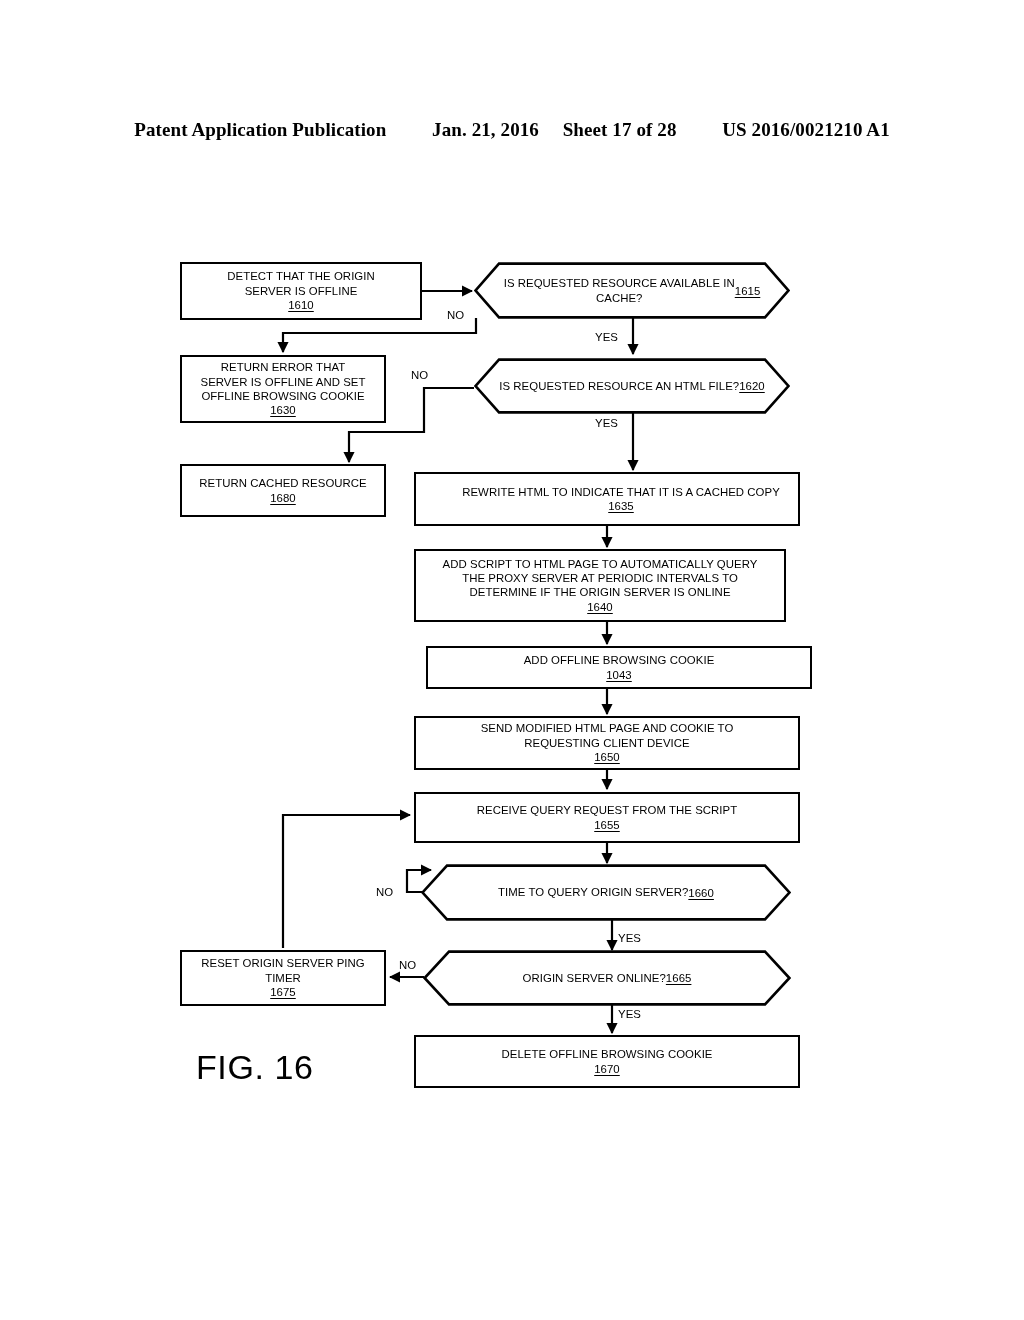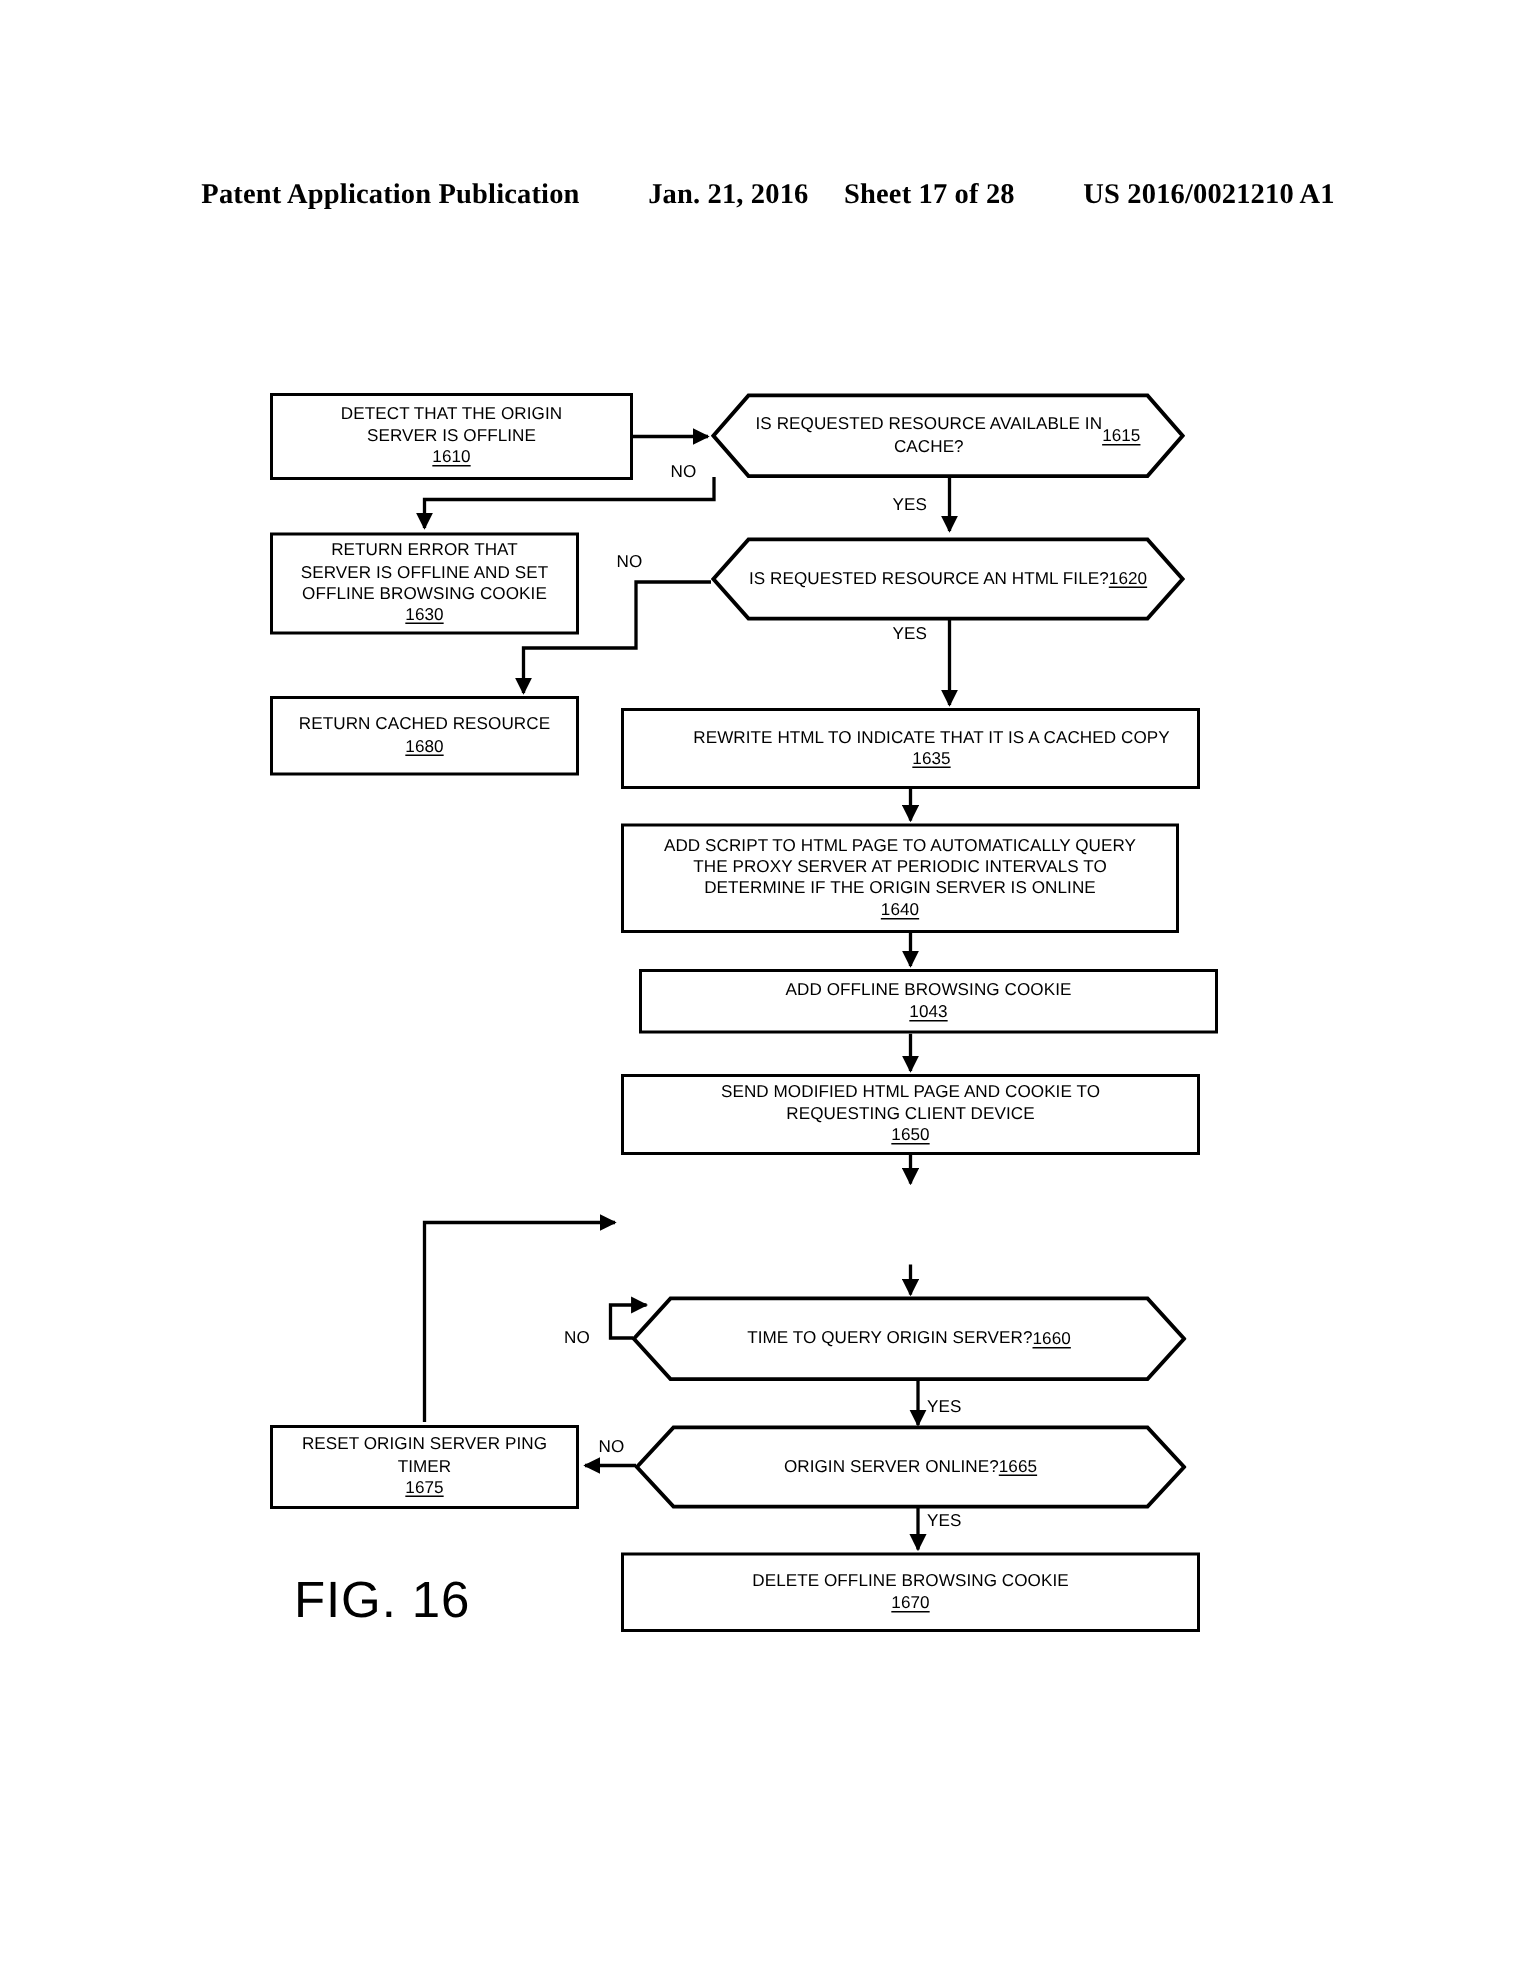--- a/index.html
+++ b/index.html
@@ -227,20 +227,24 @@
     <div class="txt">ADD OFFLINE BROWSING COOKIE</div>
     <div class="ref">1043</div>
   </div>
 
   <div class="node proc" style="left:414px; top:716px; width:386px; height:54px;">
     <div class="txt">SEND MODIFIED HTML PAGE AND COOKIE TO
 REQUESTING CLIENT DEVICE</div>
     <div class="ref">1650</div>
   </div>
 
+  <div class="node proc" style="left:414px; top:792px; width:386px; height:51px;">
+    <div class="txt">RECEIVE QUERY REQUEST FROM THE SCRIPT</div>
+    <div class="ref">1655</div>
+  </div>
 
   <div class="node hex" style="left:421px; top:864px; width:370px; height:57px;">
     <svg viewBox="0 0 370 57" preserveAspectRatio="none">
       <polygon points="26,1.6 344,1.6 368.4,28.5 344,55.4 26,55.4 1.6,28.5" fill="#ffffff" stroke="#000000" stroke-width="2.6" vector-effect="non-scaling-stroke"></polygon>
     </svg>
     <div class="hex-label">
       <div class="txt">TIME TO QUERY ORIGIN  SERVER?</div>
       <div class="ref">1660</div>
     </div>
   </div>

